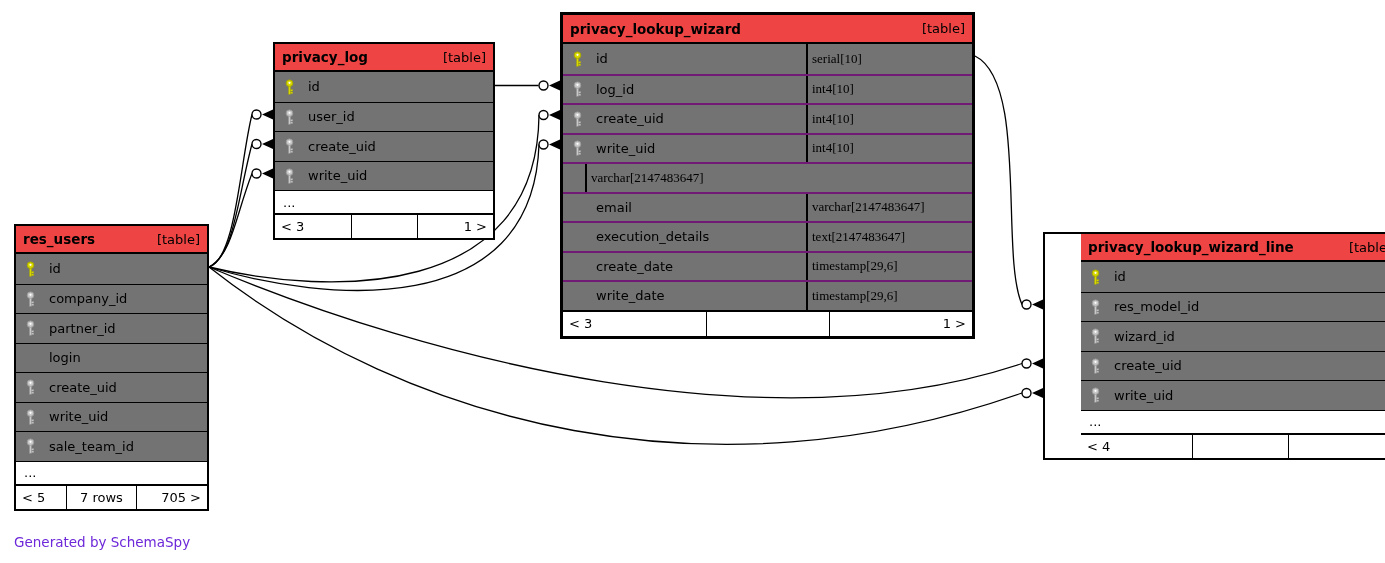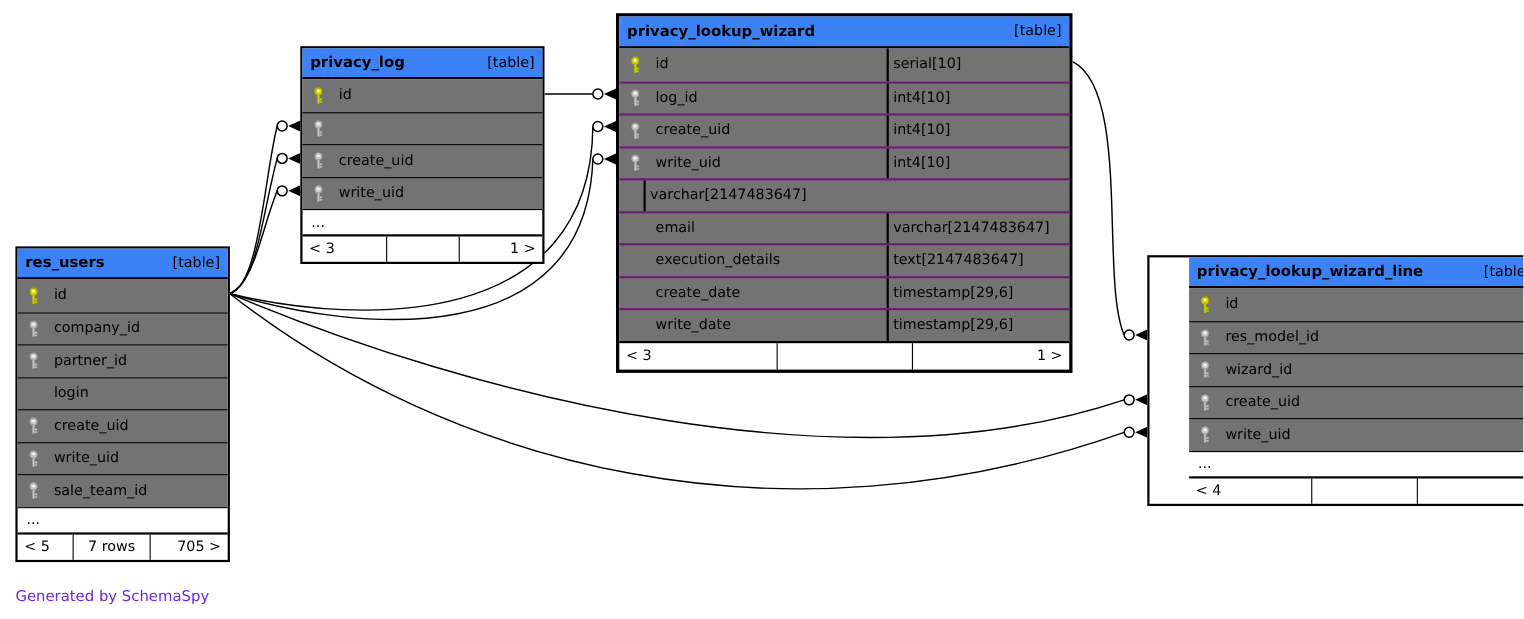--- a/index.html
+++ b/index.html
@@ -27,21 +27,21 @@
     background: #fff;
     font-size: 13px;
     cursor: pointer;
   }
   .table-card.emph { border-width: 3px; }
 
   .t-header {
     display: flex;
     justify-content: space-between;
     align-items: center;
-    background: #3b82f6;
+    background: #ef4444;
     border-bottom: 2px solid #000;
     height: 28px;
     padding: 0 7px;
   }
   .emph .t-header { height: 29px; }
   .t-name { font-weight: bold; font-size: 13.5px; }
   .t-badge { font-size: 13px; }
 
   .t-row {
     display: flex;
@@ -65,20 +65,21 @@
     padding-left: 11px;
     white-space: nowrap;
   }
   .col-type {
     flex: 0 0 166px;
     border-left: 2px solid #000;
     display: flex;
     align-items: center;
     padding-left: 4px;
     white-space: nowrap;
+    font-family: Liberation Serif, serif;
   }
 
   .t-dots {
     height: 23px;
     border-top: 1px solid #000;
     display: flex;
     align-items: center;
     padding-left: 8px;
   }
 
@@ -279,20 +280,21 @@
         <div class="t-row">
           <span class="key-slot">
             <svg width="11" height="16" viewBox="0 0 11 16">
               <circle cx="5.5" cy="4.2" r="3.3" fill="#c9c9c9" stroke="#9a9a9a" stroke-width="1"></circle>
               <circle cx="5.5" cy="3.8" r="1.1" fill="#ffffff"></circle>
               <rect x="4.6" y="7.2" width="1.8" height="8" fill="#c9c9c9" stroke="#9a9a9a" stroke-width="0.5"></rect>
               <rect x="6.4" y="10.6" width="2.3" height="1.5" fill="#c9c9c9" stroke="#9a9a9a" stroke-width="0.4"></rect>
               <rect x="6.4" y="13" width="2.3" height="1.5" fill="#c9c9c9" stroke="#9a9a9a" stroke-width="0.4"></rect>
             </svg>
           </span>
+          <span class="col-name">user_id</span>
         </div>
         <div class="t-row">
           <span class="key-slot">
             <svg width="11" height="16" viewBox="0 0 11 16">
               <circle cx="5.5" cy="4.2" r="3.3" fill="#c9c9c9" stroke="#9a9a9a" stroke-width="1"></circle>
               <circle cx="5.5" cy="3.8" r="1.1" fill="#ffffff"></circle>
               <rect x="4.6" y="7.2" width="1.8" height="8" fill="#c9c9c9" stroke="#9a9a9a" stroke-width="0.5"></rect>
               <rect x="6.4" y="10.6" width="2.3" height="1.5" fill="#c9c9c9" stroke="#9a9a9a" stroke-width="0.4"></rect>
               <rect x="6.4" y="13" width="2.3" height="1.5" fill="#c9c9c9" stroke="#9a9a9a" stroke-width="0.4"></rect>
             </svg>

